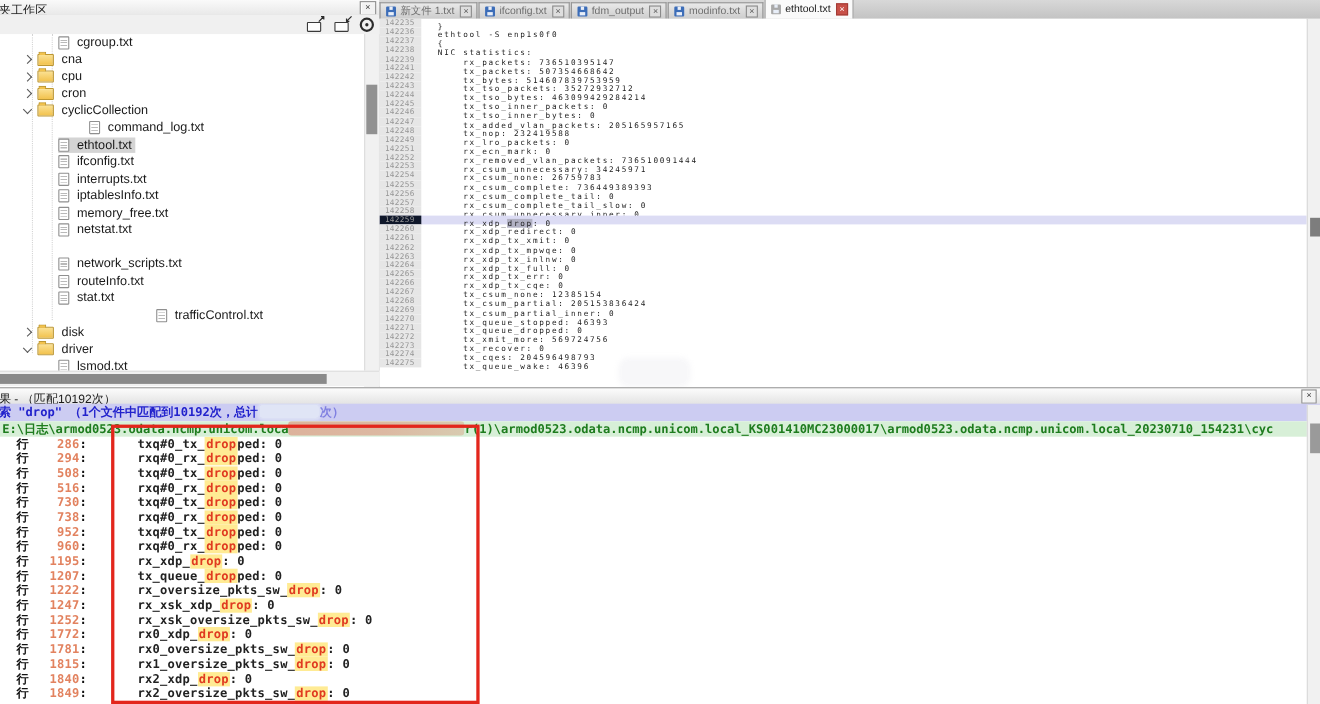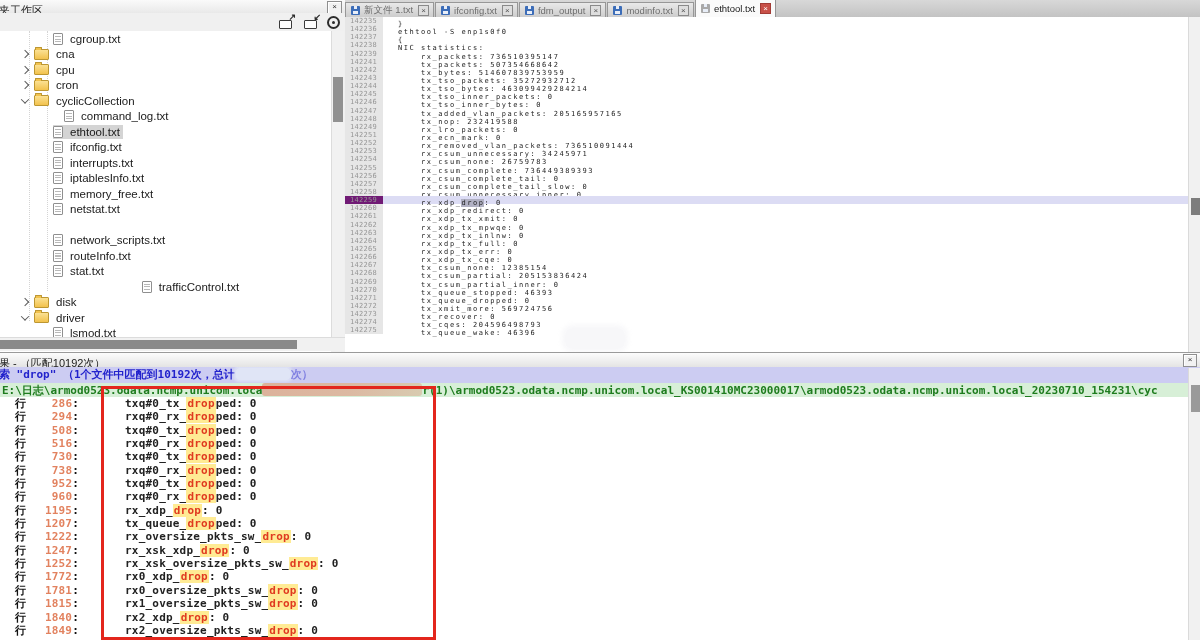--- a/index.html
+++ b/index.html
@@ -49,21 +49,21 @@
   .tab.active .floppy{background:#a9a9a9;}
   .tab-close{width:9px;height:9px;font-size:8px;line-height:9px;text-align:center;color:#555;border:1px solid #8a8a8a;background:#dedede;flex:none;}
   .tab.active .tab-close{background:#c85048;border-color:#a23b35;color:#fff;}
 
   
   #editor{position:absolute;left:345px;top:17px;width:843px;height:335px;background:#fff;overflow:hidden;
           font-family:"DejaVu Sans Mono","Liberation Mono",monospace;}
   .erow{height:8.15px;line-height:8.15px;white-space:pre;position:relative;}
   .erow.cur{background:#dcdcf4;}
   .ln{display:inline-block;width:32px;padding-right:6px;text-align:right;font-size:7px;letter-spacing:0.3px;color:#969696;background:#e6e6e6;height:8.15px;vertical-align:top;}
-  .erow.cur .ln{background:#701a75;}
+  .erow.cur .ln{background:#0f172a;}
   .ct{font-size:7px;letter-spacing:1.55px;color:#1c1c1c;padding-left:15px;}
   .ct .sel{background:#b1b1c3;}
   #editor-scrollbar{position:absolute;left:1188px;top:17px;width:12px;height:335px;background:#f1f1f1;border-left:1px solid #dadada;}
   #editor-scroll-thumb{position:absolute;left:1.5px;width:9px;top:181px;height:17px;background:#7d7d7d;}
   .blob{position:absolute;pointer-events:none;}
   #editor-blob{left:565px;top:328px;width:60px;height:21px;background:rgba(246,246,248,.92);border-radius:7px;box-shadow:0 0 5px 3px rgba(246,246,248,.85);}
 
   
   #results-panel{position:absolute;left:0;top:352px;width:1200px;height:288px;background:#fff;}
   .rp-header{position:absolute;left:0;top:0;width:1200px;height:15px;background:linear-gradient(#fcfcfc,#e2e2e2);border-top:1px solid #9a9a9a;border-bottom:1px solid #cdcdcd;overflow:hidden;}
@@ -146,21 +146,21 @@
             <span class="lbl">cron</span>
           </span>
         </div>
         <div class="tree-row" style="padding-left: 22px;">
           <span class="chev expanded"></span>
           <span class="selwrap">
             <span class="fold-ic"></span>
             <span class="lbl">cyclicCollection</span>
           </span>
         </div>
-        <div class="tree-row" style="padding-left: 64px;">
+        <div class="tree-row" style="padding-left: 33px; margin-left: 48px;">
           <span class="selwrap">
             <span class="file-ic"></span>
             <span class="lbl">command_log.txt</span>
           </span>
         </div>
         <div class="tree-row sel" style="padding-left: 53px;">
           <span class="selwrap">
             <span class="file-ic"></span>
             <span class="lbl">ethtool.txt</span>
           </span>

